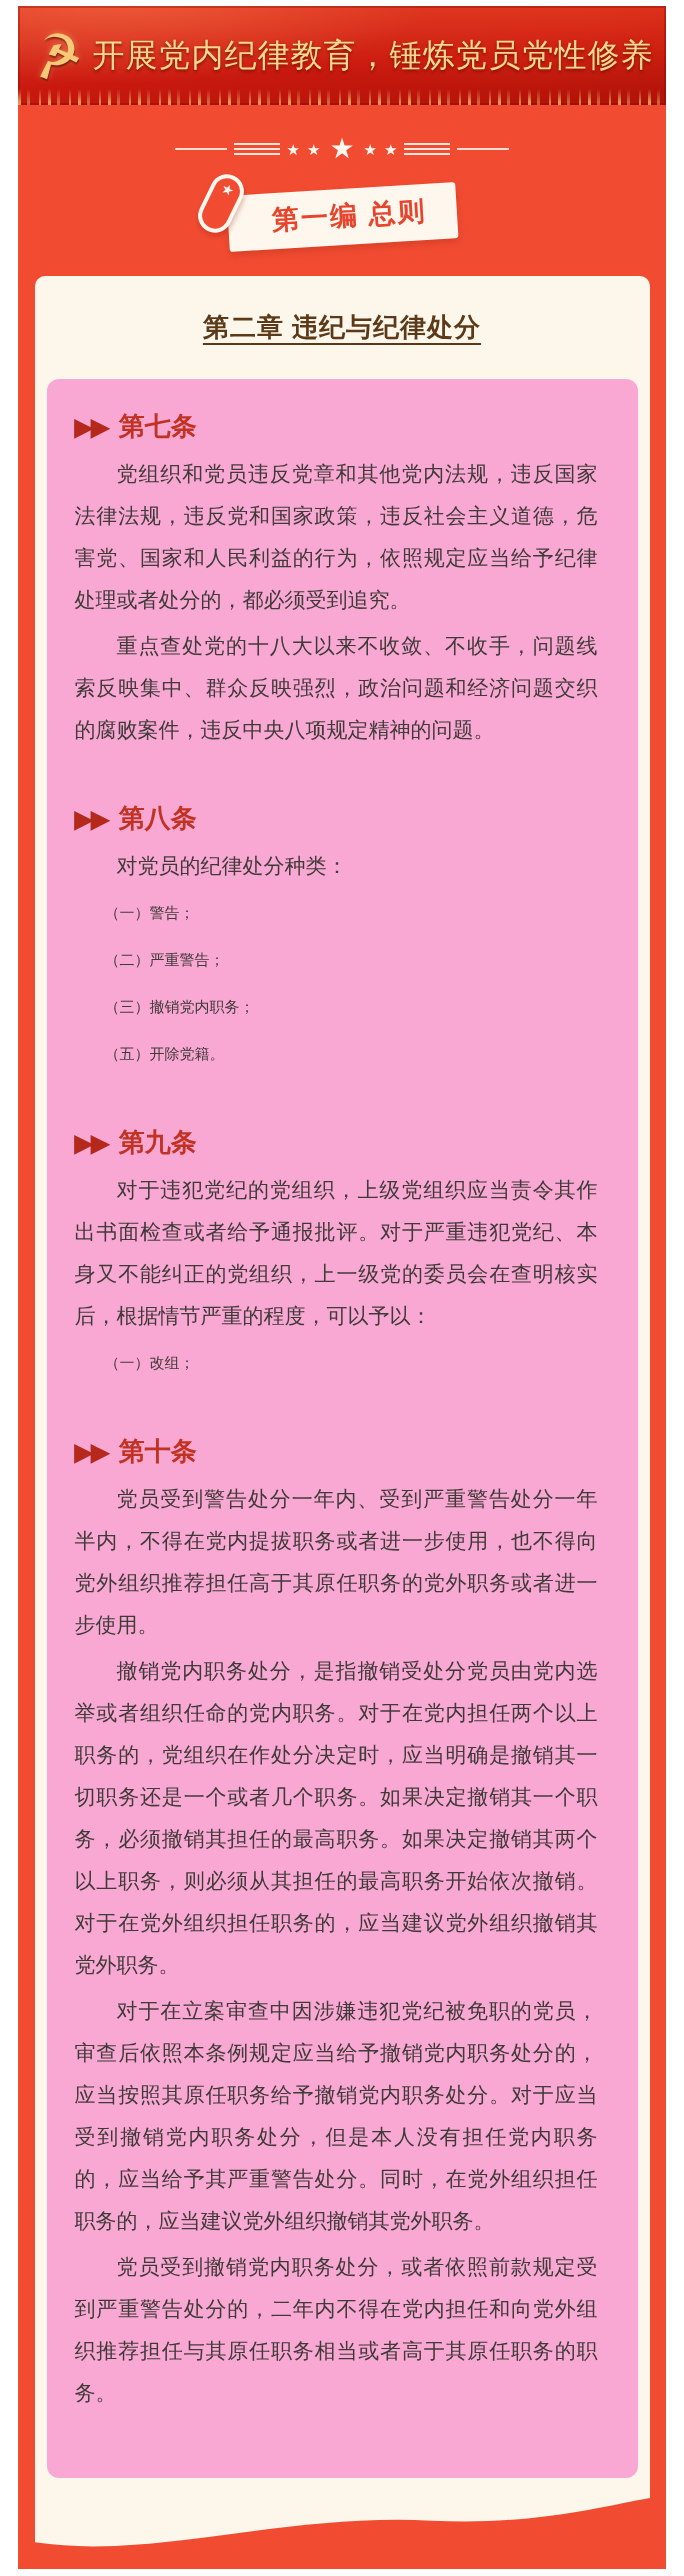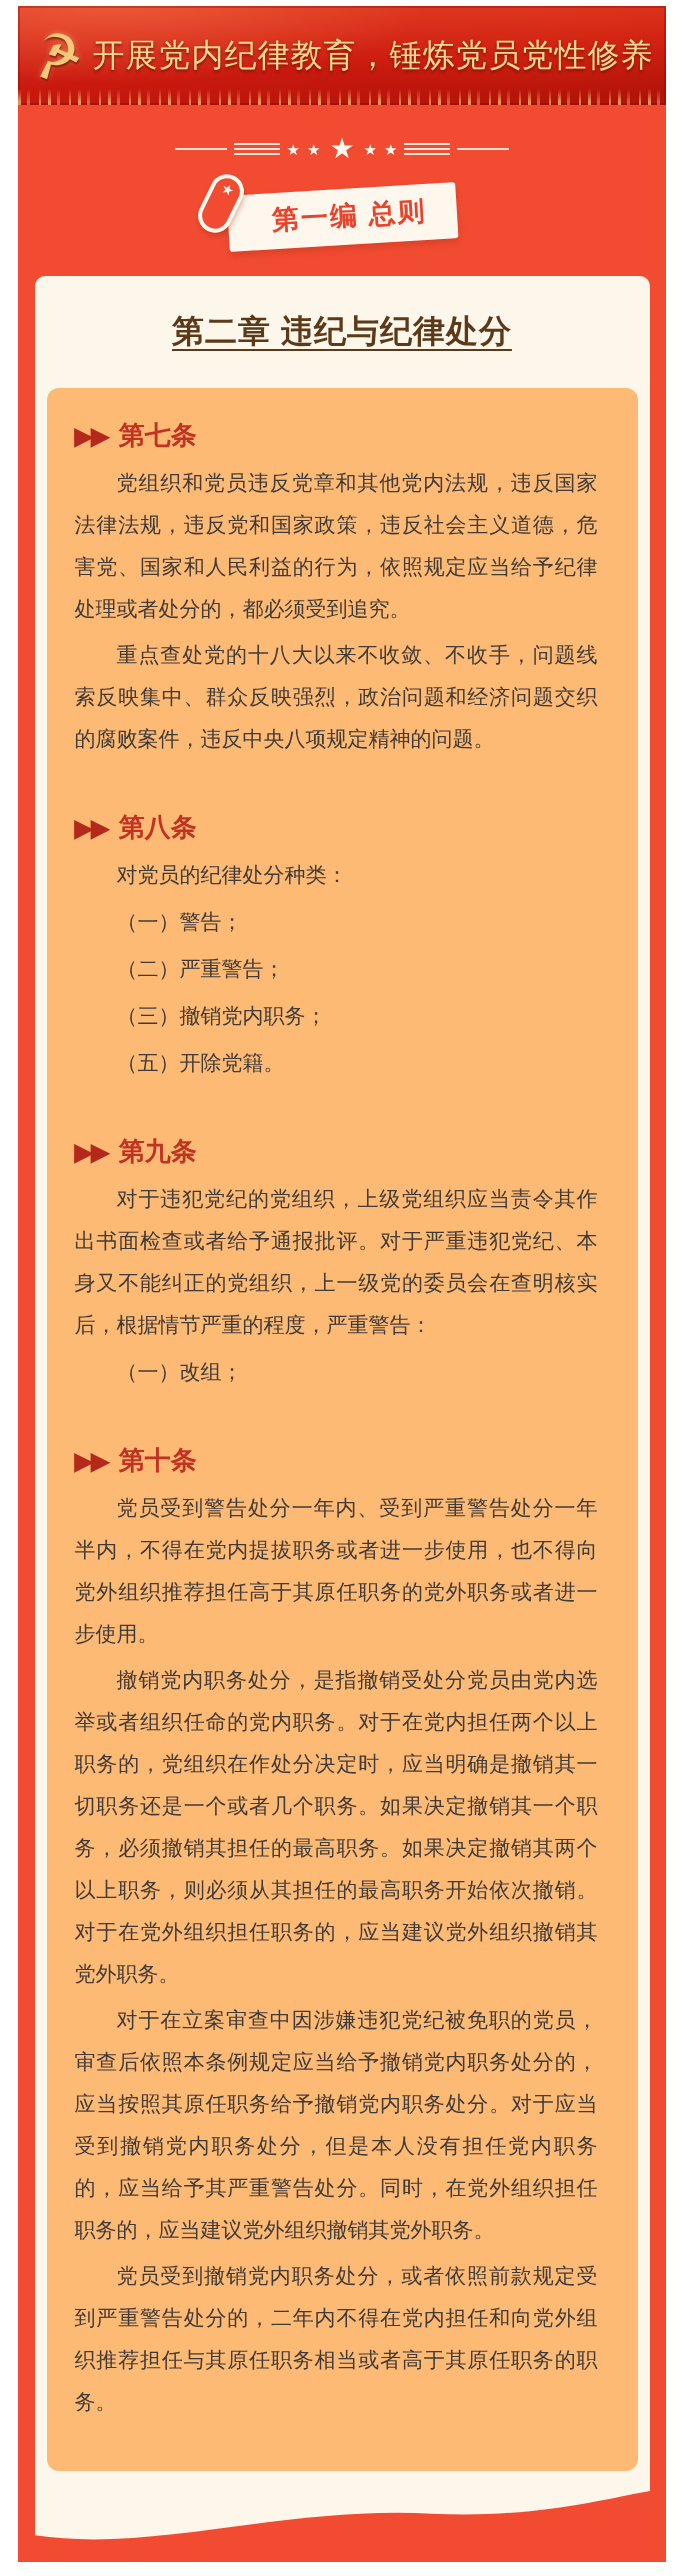--- a/index.html
+++ b/index.html
@@ -69,36 +69,36 @@
   }
   .badge-tab .tab-star { color:#fdf7ee; font-size:14px; line-height:1.2; }
 
   
   .card {
     position:relative; width:615px; margin:24px auto 0 auto;
     background:#fdf7eb; border-radius:10px 10px 0 0;
     padding:34px 0 91px 0;
   }
   .card-title {
-    text-align:center; font-size:32px; font-weight:bold; color:#5c3a19;
+    text-align:center; font-size:26px; font-weight:bold; color:#5c3a19;
     text-decoration:underline; text-underline-offset:7px; text-decoration-thickness:2px;
     letter-spacing:1px;
   }
   .panel {
-    width:591px; margin:34px auto 0 auto; background:#fdba74; border-radius:12px;
-    padding:26px 28px 44px 28px;
+    width:591px; margin:34px auto 0 auto; background:#f9a8d4; border-radius:12px;
+    padding:26px 28px 60px 28px;
   }
   .article-heading { margin:46px 0 5px 0; font-size:26px; line-height:42px; font-weight:bold; color:#c03222; }
   .article:first-child .article-heading { margin-top:0; }
   .article-heading .arrows { color:#b5281c; font-size:24px; letter-spacing:-2px; margin-right:4px; }
   .body-para {
     font-size:21px; line-height:42px; color:#403a38; text-align:justify;
     text-indent:2em; margin:0 12px 4px 0;
   }
-  .list-item { font-size:21px; line-height:42px; color:#403a38; text-indent:2em; margin:5px 0; }
+  .list-item { font-size:15px; line-height:42px; color:#403a38; text-indent:2em; margin:5px 0; }
 
   .wave { position:absolute; left:0; bottom:-1px; width:100%; height:77px; display:block; }
 </style>
 </head>
 <body>
 
 <div class="page">
   <div class="red-area">
 
     <div class="banner">
@@ -148,21 +148,21 @@
             <p class="list-item">（二）严重警告；</p>
             <p class="list-item">（三）撤销党内职务；</p>
             <p class="list-item">（五）开除党籍。</p>
           </section>
 
   <section class="article">
     <h3 class="article-heading">
       <span class="arrows">▶▶</span>
       <span class="heading-text">第九条</span>
     </h3>
-  <p class="body-para">对于违犯党纪的党组织，上级党组织应当责令其作出书面检查或者给予通报批评。对于严重违犯党纪、本身又不能纠正的党组织，上一级党的委员会在查明核实后，根据情节严重的程度，严重警告：</p>
+  <p class="body-para">对于违犯党纪的党组织，上级党组织应当责令其作出书面检查或者给予通报批评。对于严重违犯党纪、本身又不能纠正的党组织，上一级党的委员会在查明核实后，根据情节严重的程度，可以予以：</p>
             <p class="list-item">（一）改组；</p>
           </section>
 
   <section class="article">
     <h3 class="article-heading">
       <span class="arrows">▶▶</span>
       <span class="heading-text">第十条</span>
     </h3>
   <p class="body-para">党员受到警告处分一年内、受到严重警告处分一年半内，不得在党内提拔职务或者进一步使用，也不得向党外组织推荐担任高于其原任职务的党外职务或者进一步使用。</p>
           </section>

